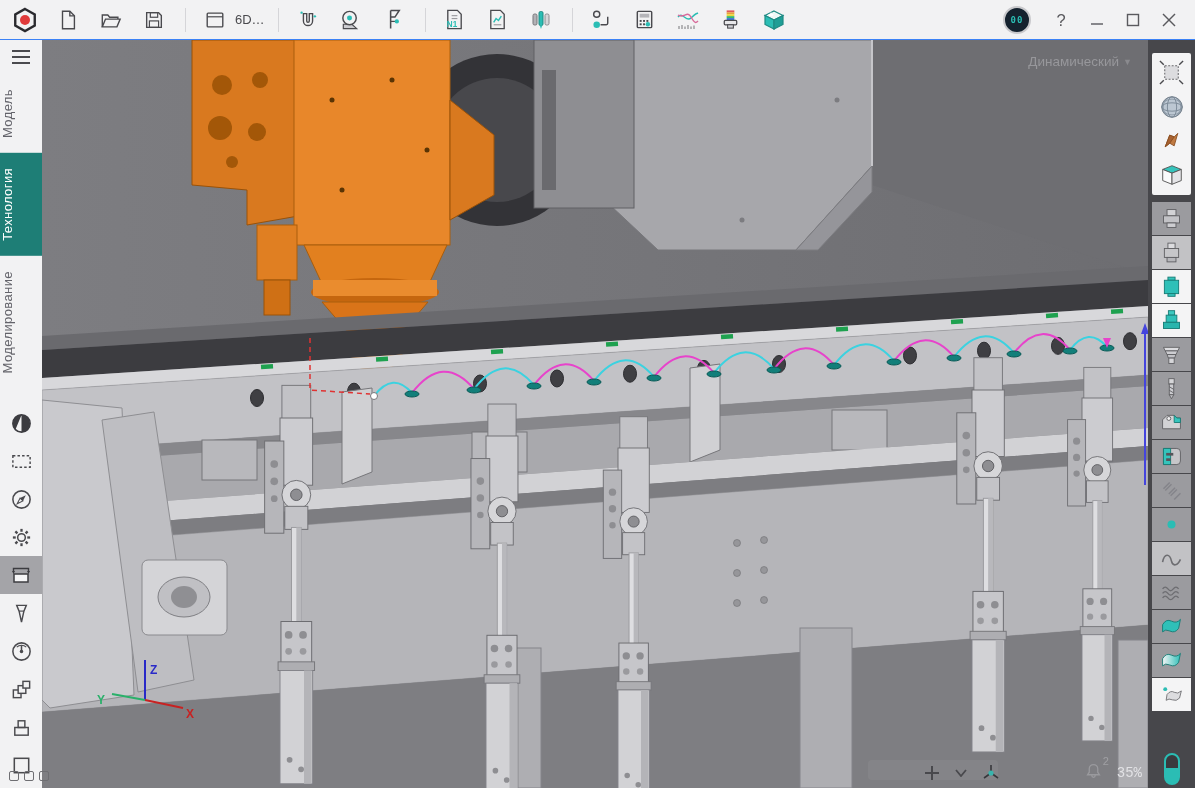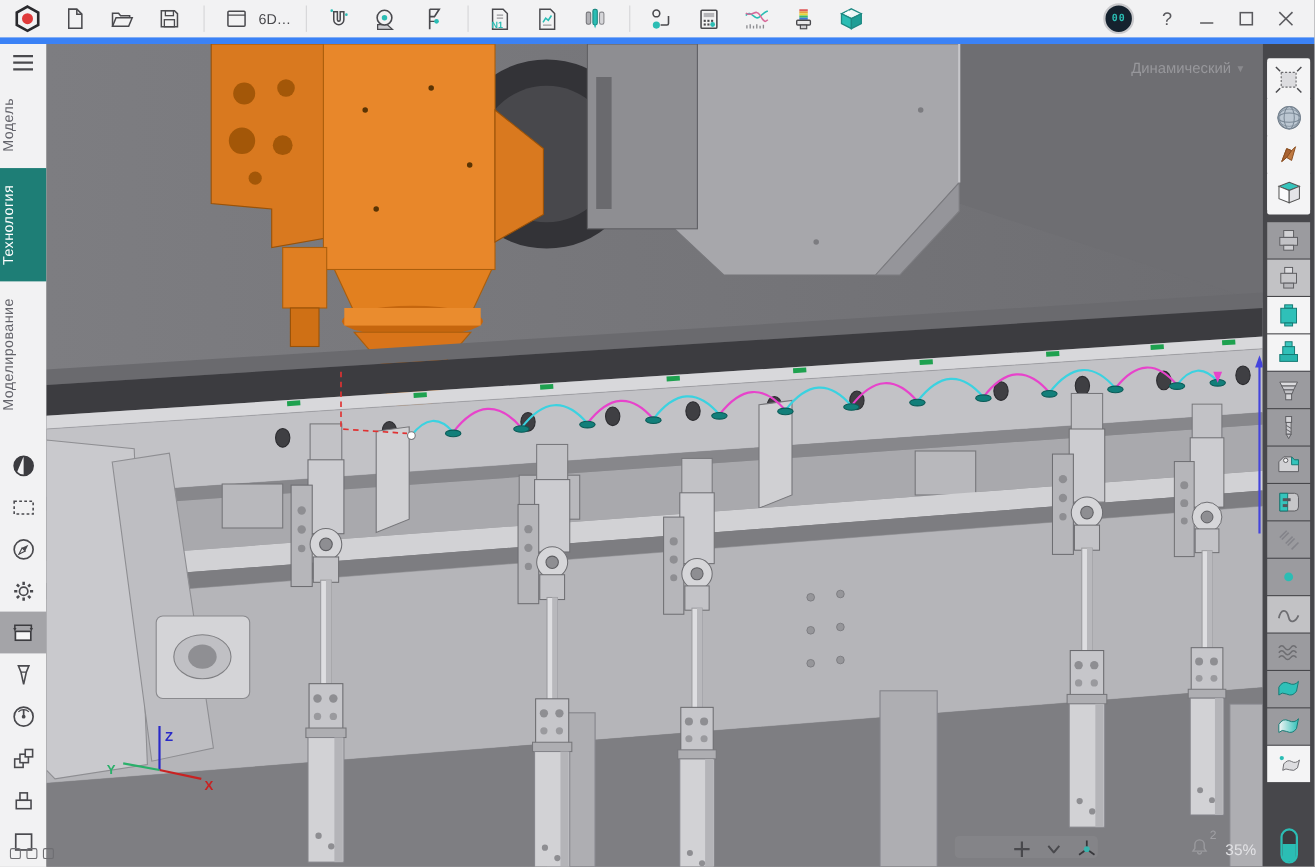--- a/index.html
+++ b/index.html
@@ -1,21 +1,21 @@
 <!DOCTYPE html>
 <html><head>
 <meta charset="utf-8">
 <style>
   html,body{margin:0;padding:0;}
   body{width:1195px;height:788px;overflow:hidden;position:relative;
        font-family:"Liberation Sans",sans-serif;background:#f1f1f3;}
 
   
   .toolbar{position:absolute;top:0;left:0;right:0;height:40px;background:#f2f2f3;
-           border-bottom:6px solid #3b82f6;display:flex;align-items:center;
+           border-bottom:1px solid #3b82f6;display:flex;align-items:center;
            padding:0 8px;box-sizing:border-box;z-index:5;text-align:center;}
   .tb-item{width:34px;height:34px;display:flex;align-items:center;justify-content:center;
            margin-right:9px;border-radius:3px;cursor:pointer;flex:0 0 auto;}
   .tb-label{font-size:13px;color:#4a4a4e;margin:0 8px 0 -6px;white-space:nowrap;}
   .tb-sep{width:1px;height:24px;background:#d5d5d8;margin:0 12px 0 5px;flex:0 0 auto;}
   .tb-right{margin-left:auto;display:flex;align-items:center;}
   .assistant{width:24px;height:24px;border-radius:50%;background:#15222e;
              border:2px solid #c9c9cc;display:flex;align-items:center;justify-content:center;}
   .assistant span{color:#2bbdb4;font-size:9px;font-weight:bold;letter-spacing:1px;font-family:"DejaVu Sans Mono",monospace;}
   .wc{width:36px;height:34px;display:flex;align-items:center;justify-content:center;
@@ -53,21 +53,21 @@
   
   .viewport{position:absolute;top:40px;left:42px;right:47px;bottom:0;background:#747478;overflow:hidden;}
   .scene{position:absolute;top:0;left:0;}
   .view-mode{position:absolute;top:14px;right:16px;color:#97979b;font-size:13.5px;cursor:pointer;
              display:flex;align-items:center;gap:4px;justify-content:space-between;}
   .view-mode .caret{font-size:9px;color:#8a8a8e;}
   .bottom-bar{position:absolute;bottom:5px;right:6px;display:flex;align-items:center;gap:15px;}
   .bb-icon{color:#3f3f43;opacity:.85;display:flex;align-items:center;cursor:pointer;}
   .bell-wrap{position:relative;cursor:pointer;}
   .bell-badge{position:absolute;top:-7px;right:-7px;color:#a0a0a4;font-size:11px;}
-  .zoom-label{color:#e2e2e5;font-size:14px;}
+  .zoom-label{color:#e2e2e5;font-size:14px;font-family:Liberation Mono, monospace;}
   .ghost{position:absolute;bottom:8px;right:150px;width:130px;height:20px;border-radius:4px;
          background:#ffffff;opacity:.05;}
 </style>
 </head>
 <body>
 
 <div class="toolbar">
   <div id="tb-left" style="display:flex;align-items:center;">
       <div class="tb-item">
         <svg width="26" height="26" viewBox="0 0 24 24">

